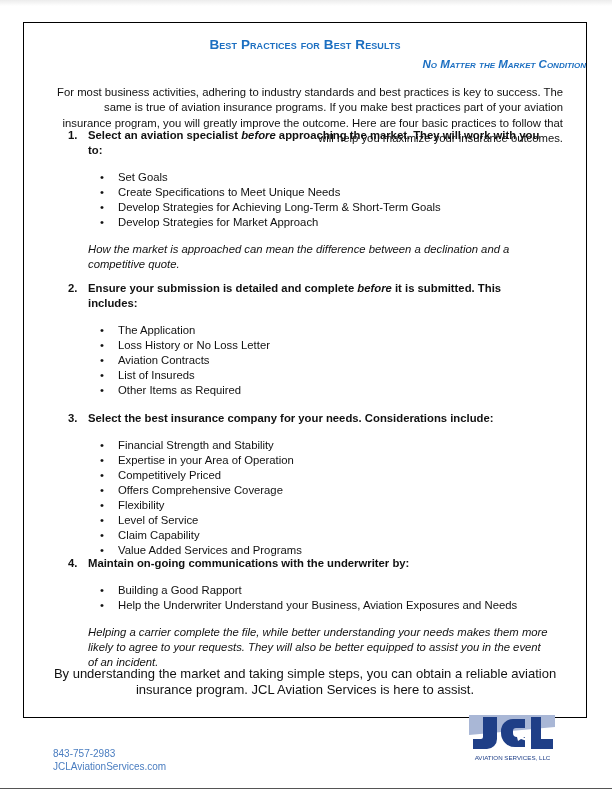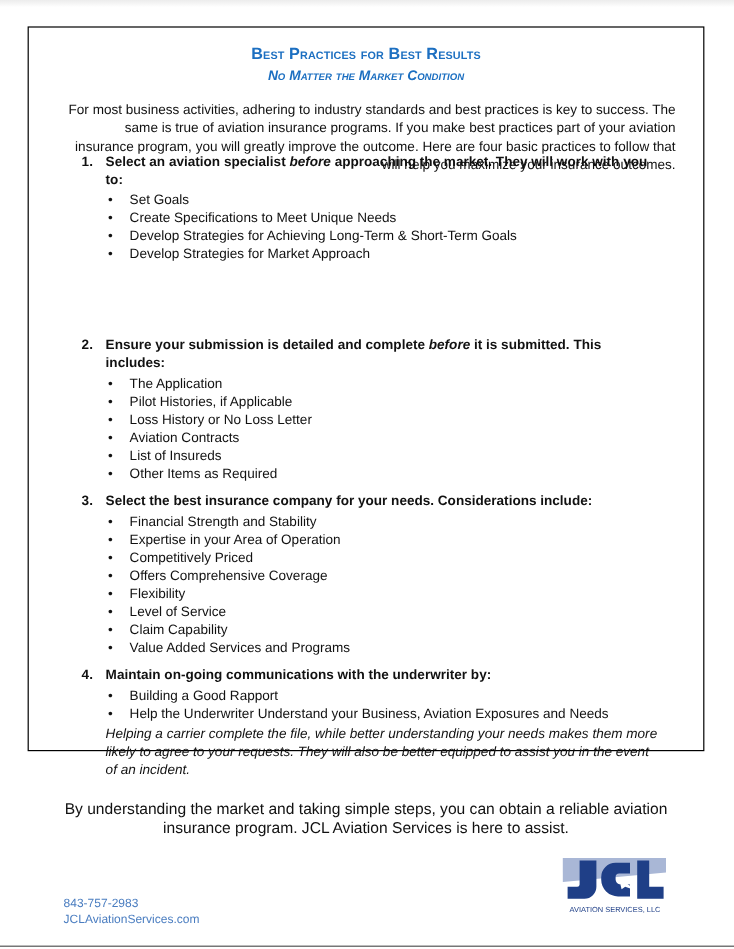--- a/index.html
+++ b/index.html
@@ -1,25 +1,25 @@
 <!DOCTYPE html>
 <html><head>
   <meta charset="utf-8">
   <style>
     html, body { margin: 0; padding: 0; background: #ffffff; }
     body { width: 612px; height: 791px; position: relative; overflow: hidden; font-family: "Liberation Sans", sans-serif; color: #111; }
     .topshade { position: absolute; left: 0; top: 0; width: 612px; height: 6px; background: linear-gradient(#ececec, #ffffff); }
-    .page-box { position: absolute; left: 23px; top: 22px; width: 564px; height: 604px; border: 1.3px solid #000; box-sizing: border-box; }
+    .page-box { position: absolute; left: 23px; top: 22px; width: 564px; height: 696px; border: 1.3px solid #000; box-sizing: border-box; }
     .title { position: absolute; left: 0; width: 100%; top: 14px; text-align: center; color: #1c6fc1; font-weight: bold; font-size: 13.5px; font-variant: small-caps; letter-spacing: 0.1px; }
-    .subtitle { position: absolute; left: 0; width: 100%; top: 35px; text-align: center; color: #1c6fc1; font-weight: bold; font-style: italic; font-size: 11.5px; font-variant: small-caps; }
+    .subtitle { position: absolute; left: 0; width: 100%; top: 35px; text-align: right; color: #1c6fc1; font-weight: bold; font-style: italic; font-size: 11.5px; font-variant: small-caps; }
     .intro { position: absolute; left: 29px; top: 62px; width: 510px; font-size: 11.3px; line-height: 15.3px; text-align: right; }
     .section { position: absolute; left: 44px; width: 480px; font-size: 11.3px; line-height: 15px; }
     .sec-head { font-weight: bold; padding-left: 20px; text-indent: -20px; }
     .sec-head .num { display: inline-block; width: 20px; text-indent: 0; }
-    ul.bullets { list-style: none; margin: 2px; padding: 0 0 0 20px; }
+    ul.bullets { list-style: none; margin: 12px; padding: 0 0 0 20px; }
     ul.bullets li { position: relative; padding-left: 18px; }
     ul.bullets li::before { content: "\2022"; position: absolute; left: 0; top: 0; }
     .note { font-style: italic; padding-left: 20px; }
     .closing { position: absolute; left: 0; width: 100%; top: 643px; text-align: center; font-size: 13px; line-height: 16px; }
     .contact { position: absolute; left: 29px; top: 724px; font-size: 10px; line-height: 13px; color: #4a7dc0; }
     .contact a { color: #4a7dc0; text-decoration: none; display: block; }
     .logo { position: absolute; left: 441px; top: 690px; width: 95px; height: 50px; }
     .bottom-line { position: absolute; left: 0; top: 788px; width: 612px; height: 1px; background: #555; }
   </style>
 </head>
@@ -37,29 +37,29 @@
   <div class="section" style="top:105px;">
     <div class="sec-head">
       <span class="num">1.</span><span>Select an aviation specialist </span><em>before</em><span> approaching the market. They will work with you to:</span>
     </div>
     <ul class="bullets">
       <li>Set Goals</li>
       <li>Create Specifications to Meet Unique Needs</li>
       <li>Develop Strategies for Achieving Long-Term &amp; Short-Term Goals</li>
       <li>Develop Strategies for Market Approach</li>
     </ul>
+    <div class="note">How the market is approached can mean the difference between a declination and a competitive quote.</div>
   </div>
 
   <div class="section" style="top:258px;">
     <div class="sec-head">
       <span class="num">2.</span><span>Ensure your submission is detailed and complete </span><em>before</em><span> it is submitted. This includes:</span>
     </div>
     <ul class="bullets">
       <li>The Application</li>
-      <li>Pilot Histories, if Applicable</li>
       <li>Loss History or No Loss Letter</li>
       <li>Aviation Contracts</li>
       <li>List of Insureds</li>
       <li>Other Items as Required</li>
     </ul>
   </div>
 
   <div class="section" style="top:388px;">
     <div class="sec-head">
       <span class="num">3.</span><span>Select the best insurance company for your needs. Considerations include:</span>

